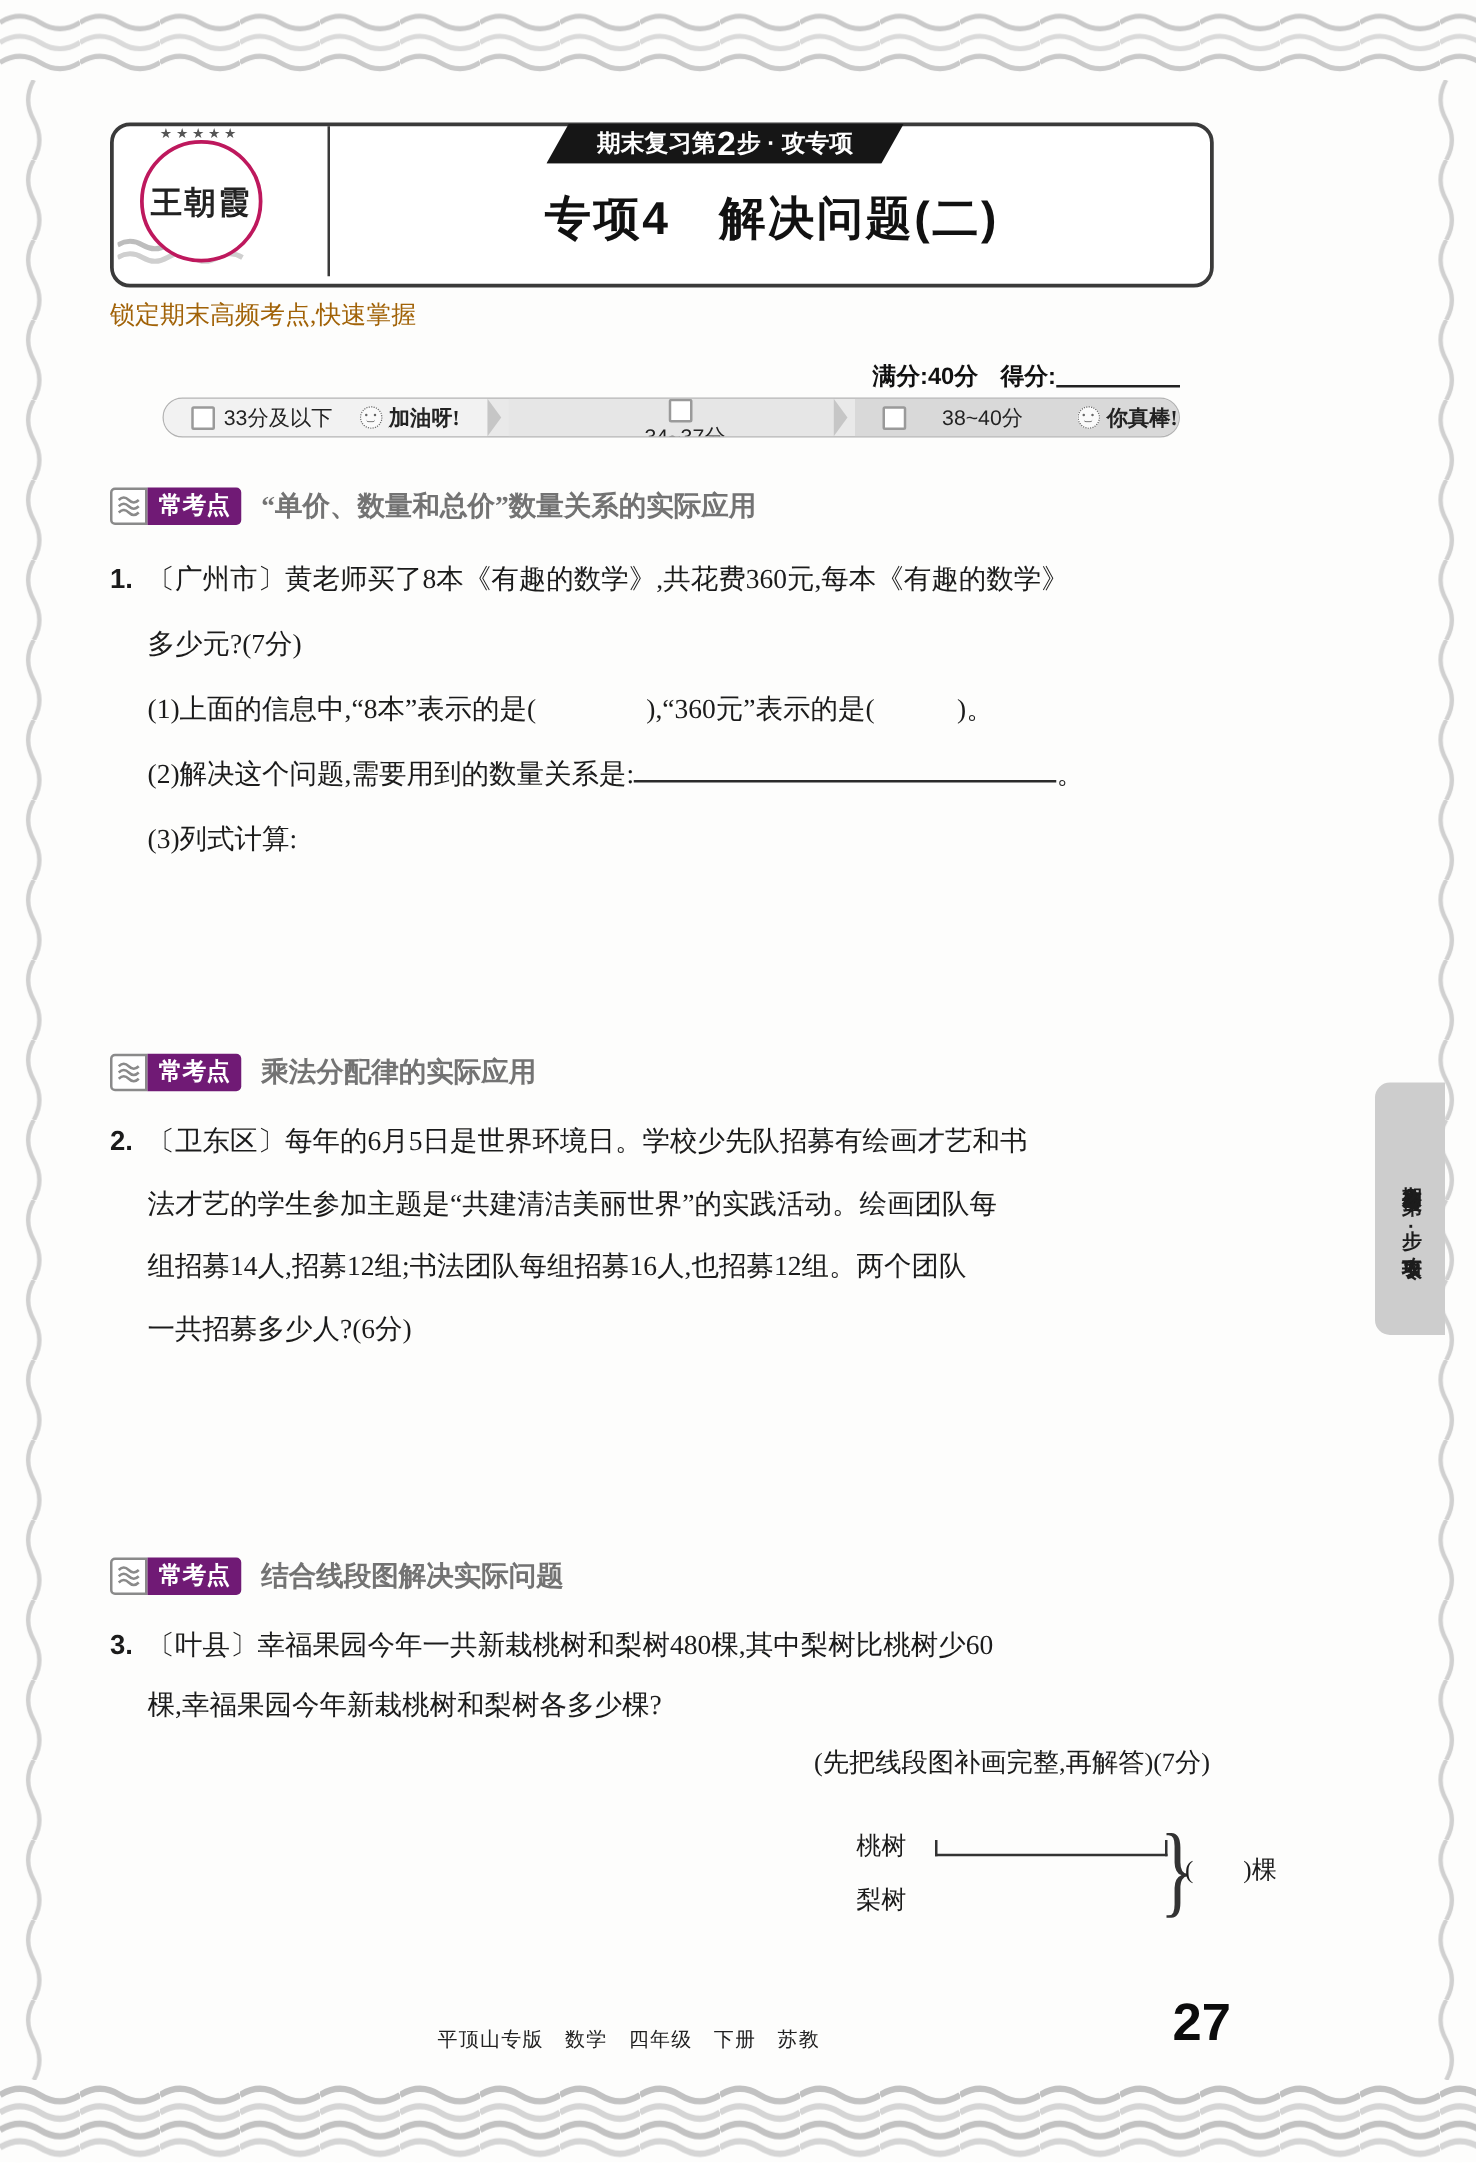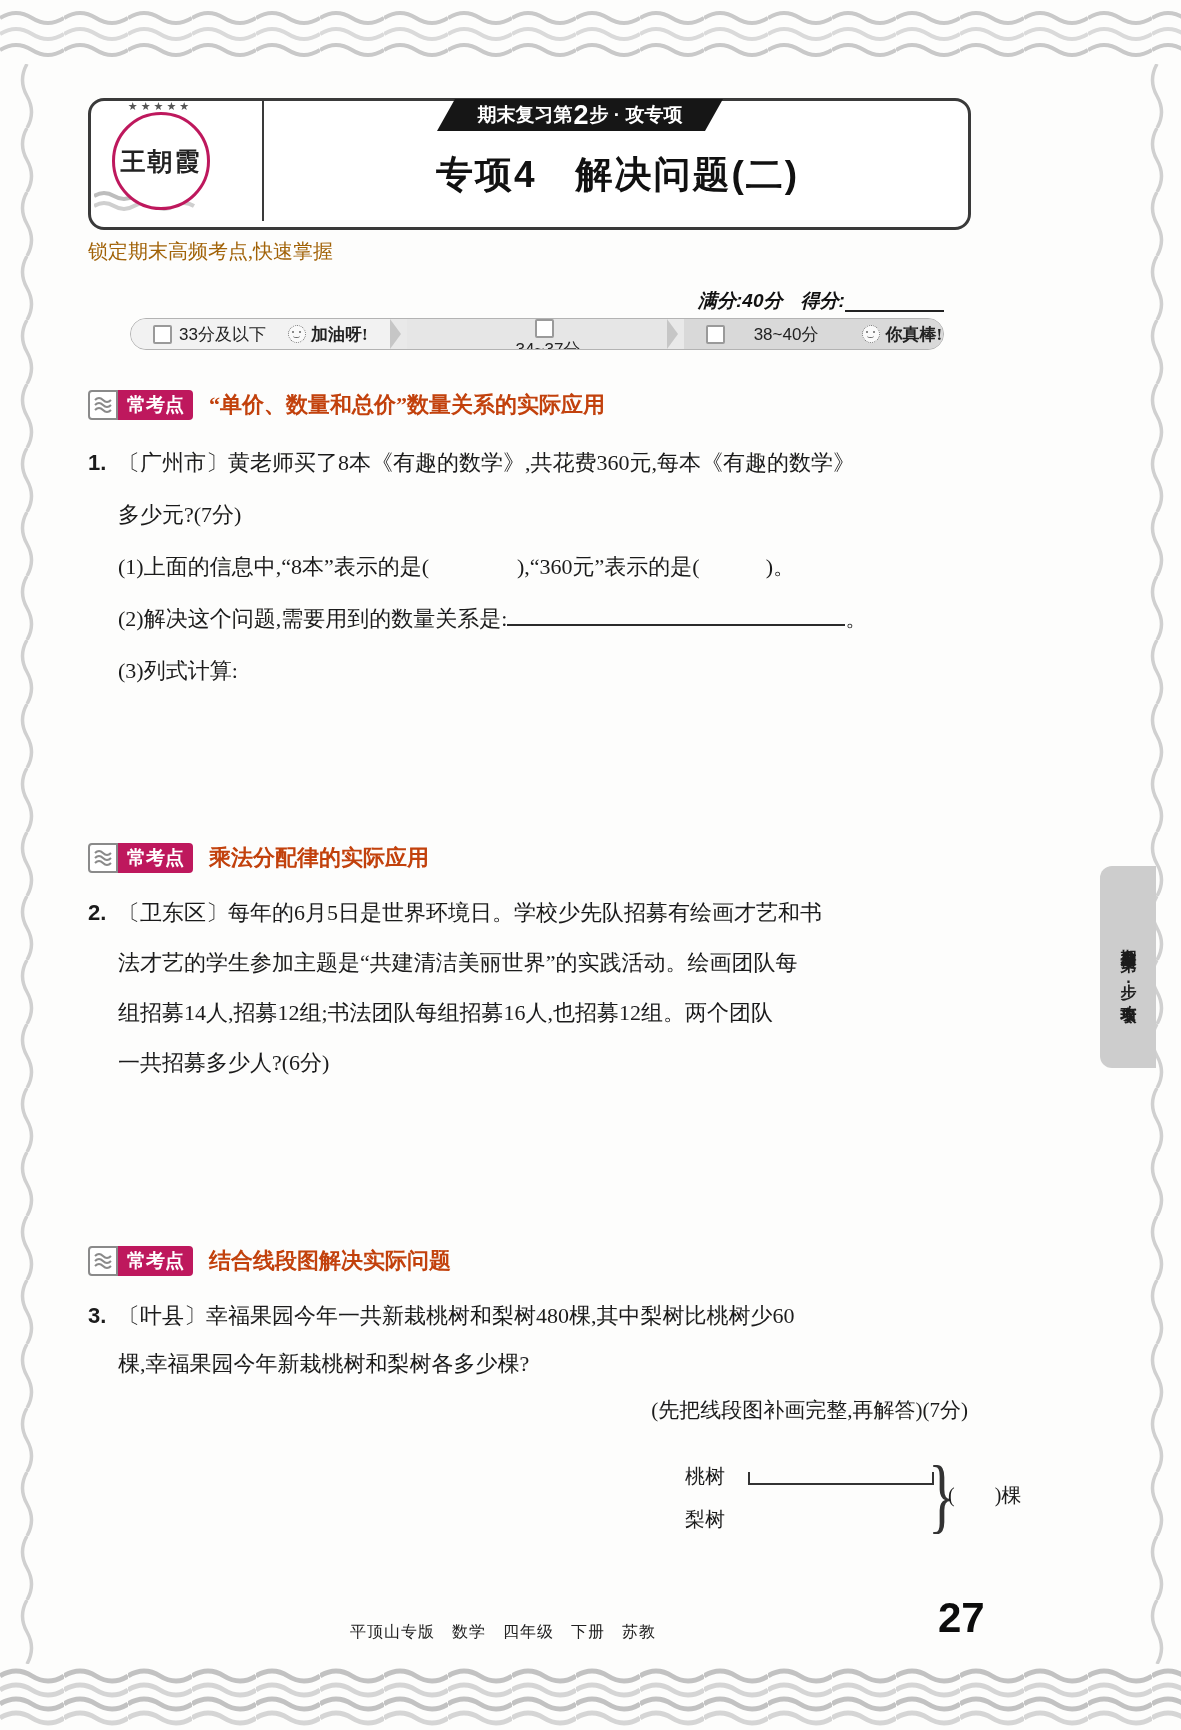--- a/index.html
+++ b/index.html
@@ -42,23 +42,23 @@
   .page-title {
     left:270px; top:150px; width:695px; text-align:center;
     font-family:"Liberation Sans","DejaVu Sans",sans-serif;
     font-weight:800; font-size:37px; letter-spacing:2px; color:#111;
   }
 
   .tagline { left:88px; top:238px; font-size:20px; color:#a16207; }
 
   
   .score-head {
-    left:698px; top:288px; width:246px; display:flex; align-items:center;
-    font-family:"Liberation Sans","DejaVu Sans",sans-serif;
-    font-weight:bold; font-size:19px; color:#111;font-style:italic;
+    left:698px; top:288px; width:246px; display:flex; align-items:flex-start;
+    font-family:"Liberation Sans","DejaVu Sans",sans-serif;
+    font-weight:bold; font-size:19px; color:#111;
   }
   .score-head .gap { width:18px; }
   .score-blank { flex:1; border-bottom:2px solid #222; height:1.05em; }
 
   
   .score-bar {
     left:130px; top:318px; width:812px; height:30px;
     border:1.5px solid #b3b3b3; border-radius:16px; background:#e9e9e9;
     display:flex; align-items:stretch; overflow:hidden;
   }
@@ -91,25 +91,25 @@
     border-bottom:1.5px solid #666; border-radius:50%;
   }
 
   
   .section-head { display:flex; align-items:center; height:30px; }
   .kp-icon {
     width:26px; height:26px; border:2px solid #8a8a8a; border-radius:4px 0 0 4px;
     background:#fff; display:flex; align-items:center; justify-content:center;
   }
   .kp-badge {
-    background:#be185d; color:#fff; border-radius:0 4px 4px 0;
+    background:#701a75; color:#fff; border-radius:0 4px 4px 0;
     font-family:"Liberation Sans","DejaVu Sans",sans-serif;
     font-weight:bold; font-size:19px; padding:3px 9px 4px 9px; line-height:23px;
   }
-  .kp-title { margin-left:16px; font-weight:bold; font-size:22px; color:#c2410c; }
+  .kp-title { margin-left:16px; font-weight:bold; font-size:22px; color:#737373; }
 
   
   .question { font-size:22px; color:#1b1b1b; }
   .qnum {
     position:absolute; left:-30px; top:0;
     font-family:"Liberation Sans","DejaVu Sans",sans-serif; font-weight:bold;
   }
   .q1 { left:118px; top:437px; width:852px; line-height:52px; }
   .q2 { left:118px; top:888px; width:852px; line-height:50px; }
   .q3 { left:118px; top:1292px; width:852px; line-height:48px; }

